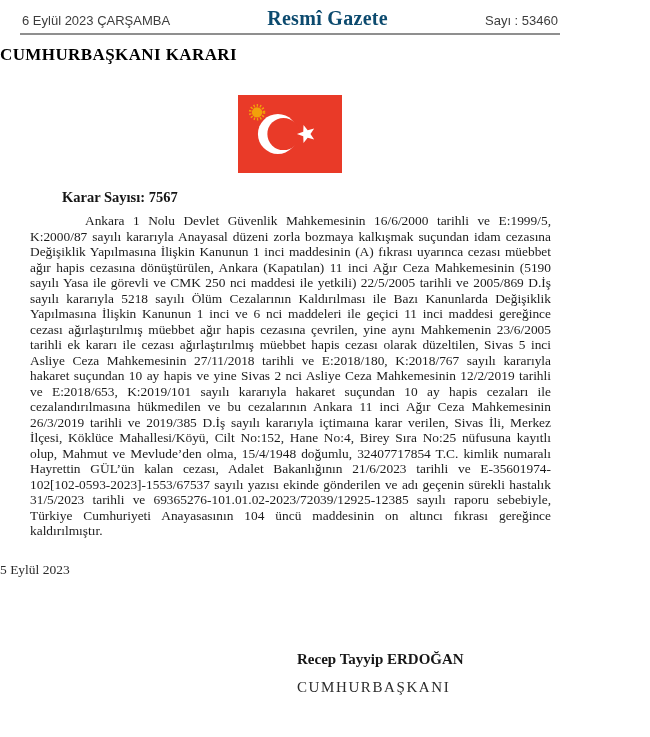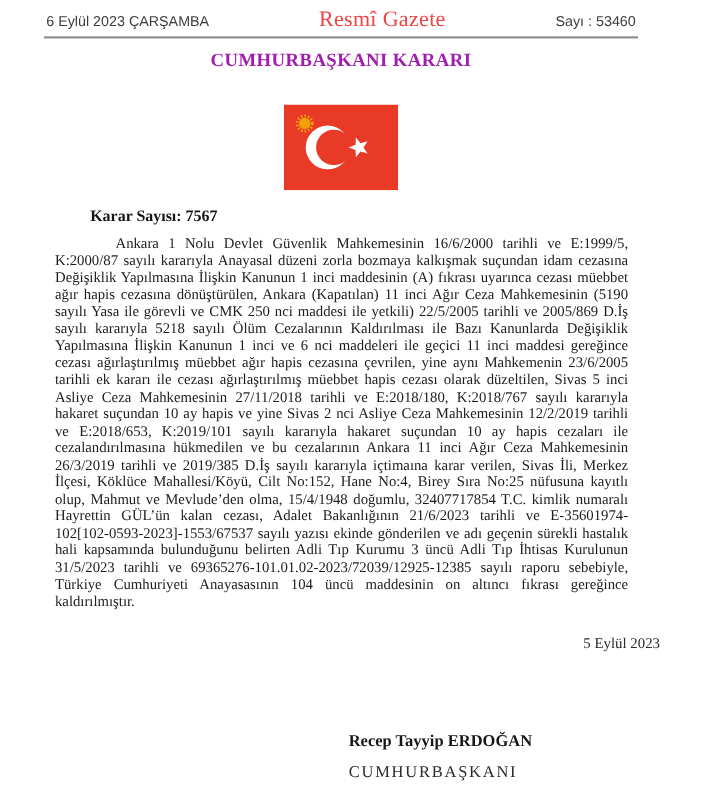--- a/index.html
+++ b/index.html
@@ -4,56 +4,55 @@
 <style>
   html, body { margin: 0; padding: 0; }
   body {
     width: 650px;
     height: 737px;
     background: #ffffff;
     font-family: "Liberation Serif", serif;
     color: #1c1c1c;
     overflow: hidden;
   }
-  .page { width: 580px; height: 737px; position: relative; padding-left: 20px; }
+  .page { width: 580px; height: 737px; position: relative; }
 
   
   .masthead {
     display: flex;
     justify-content: space-between;
     align-items: baseline;
     padding: 7px 22px 0 22px;
   }
   .masthead .date,
   .masthead .issue {
     font-family: "Liberation Sans", sans-serif;
     font-size: 13px;
     color: #3d3d3d;
   }
   .masthead .gazette-title {
     font-family: "Liberation Serif", serif;
     font-size: 20px;
-    font-weight: normal;
-    color: #ef4444;
+    font-weight: bold;
+    color: #0c4a6e;
     letter-spacing: 0.3px;
   }
   .rule {
     margin: 3px 20px 0 20px;
     border: 0;
     border-top: 2px solid #8f8f8f;
   }
 
   
   .decree-heading {
-    text-align: center;
     font-size: 17px;
     font-weight: bold;
     letter-spacing: 0.4px;
     margin-top: 10px;
-    color: #a21caf;
+    color: #000000;
   }
 
   
   .flag-wrap {
     text-align: center;
     margin-top: 30px;
     line-height: 0;
   }
   .flag-wrap svg { display: inline-block; }
 
@@ -78,21 +77,21 @@
     white-space: normal;
   }
   .decree-body .line.first { text-indent: 55px; }
   .decree-body .line.last {
     text-align: right;
     text-align-last: left;
   }
 
   
   .decision-date {
-    text-align: right;
+    text-align: left;
     margin-top: 23px;
     font-size: 13.5px;
     color: #2a2a2a;
   }
 
   
   .signature {
     width: 260px;
     margin: 73px 23px 0 auto;
     text-align: left;
@@ -152,21 +151,20 @@
     <div class="line">tarihli ek kararı ile cezası ağırlaştırılmış müebbet hapis cezası olarak düzeltilen, Sivas 5 inci</div>
     <div class="line">Asliye Ceza Mahkemesinin 27/11/2018 tarihli ve E:2018/180, K:2018/767 sayılı kararıyla</div>
     <div class="line">hakaret suçundan 10 ay hapis ve yine Sivas 2 nci Asliye Ceza Mahkemesinin 12/2/2019 tarihli</div>
     <div class="line">ve E:2018/653, K:2019/101 sayılı kararıyla hakaret suçundan 10 ay hapis cezaları ile</div>
     <div class="line">cezalandırılmasına hükmedilen ve bu cezalarının Ankara 11 inci Ağır Ceza Mahkemesinin</div>
     <div class="line">26/3/2019 tarihli ve 2019/385 D.İş sayılı kararıyla içtimaına karar verilen, Sivas İli, Merkez</div>
     <div class="line">İlçesi, Köklüce Mahallesi/Köyü, Cilt No:152, Hane No:4, Birey Sıra No:25 nüfusuna kayıtlı</div>
     <div class="line">olup, Mahmut ve Mevlude’den olma, 15/4/1948 doğumlu, 32407717854 T.C. kimlik numaralı</div>
     <div class="line">Hayrettin GÜL’ün kalan cezası, Adalet Bakanlığının 21/6/2023 tarihli ve E-35601974-</div>
     <div class="line">102[102-0593-2023]-1553/67537 sayılı yazısı ekinde gönderilen ve adı geçenin sürekli hastalık</div>
-    <div class="line">hali kapsamında bulunduğunu belirten Adli Tıp Kurumu 3 üncü Adli Tıp İhtisas Kurulunun</div>
     <div class="line">31/5/2023 tarihli ve 69365276-101.01.02-2023/72039/12925-12385 sayılı raporu sebebiyle,</div>
     <div class="line">Türkiye Cumhuriyeti Anayasasının 104 üncü maddesinin on altıncı fıkrası gereğince</div>
     <div class="line last">kaldırılmıştır.</div>
   </div>
 
   <div class="decision-date">5 Eylül 2023</div>
 
   <div class="signature">
     <div class="sig-name">Recep Tayyip ERDOĞAN</div>
     <div class="sig-title">CUMHURBAŞKANI</div>

